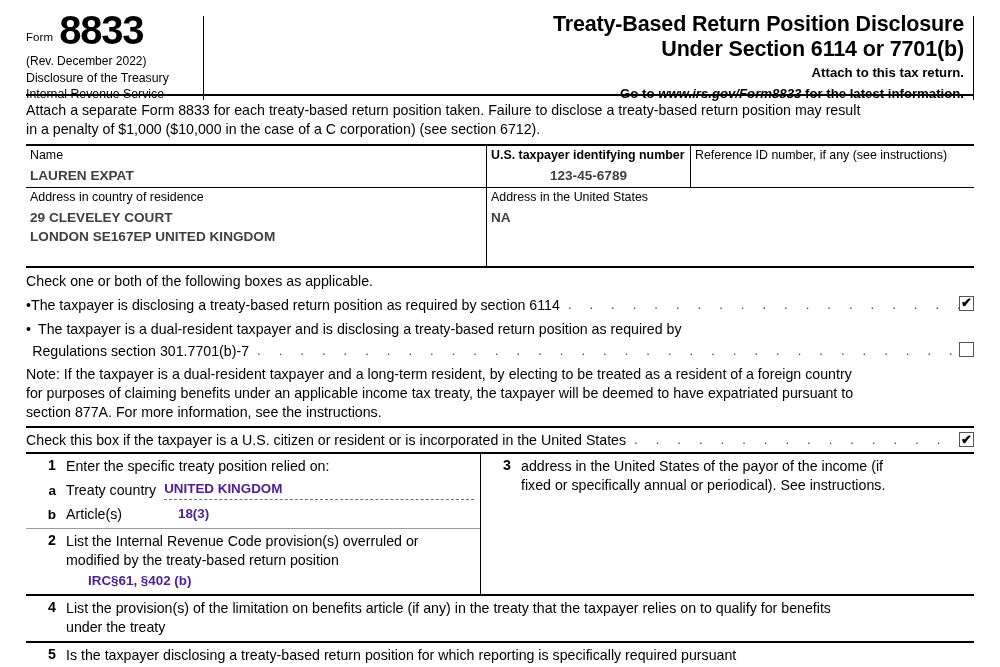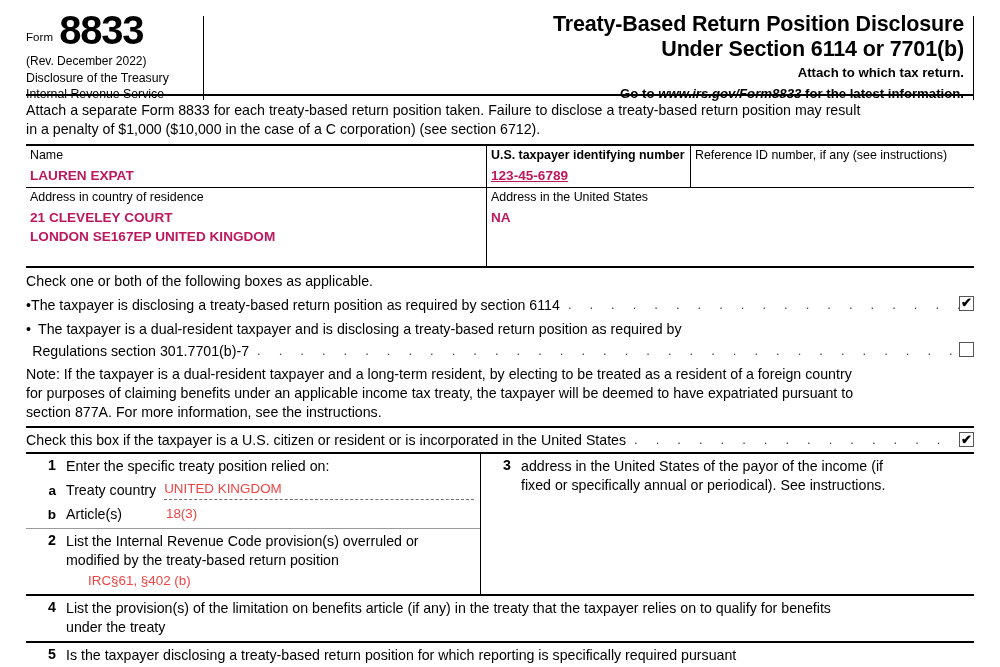--- a/index.html
+++ b/index.html
@@ -129,28 +129,28 @@
   .tbl td:last-child { border-right: 0; }
   .tbl tr.row-name td { height: 34px; }
   .tbl tr.row-addr td { height: 74px; }
   .cap {
     font-size: 12.4px;
     line-height: 1.2;
     display: block;
   }
   .cap.b { font-weight: 700; }
   .val {
-    color: #be185d;
+    color: #404040;
     font-size: 13.6px;
     font-weight: 600;
     display: block;
     line-height: 1.42;
     margin-top: 3px;
   }
-  .ctr { text-align: left; text-decoration: underline; }
+  .ctr { text-align: center; }
 
   
   .sec { font-size: 14.2px; line-height: 1.33; }
   .lead-row {
     display: flex;
     align-items: flex-start;
     gap: 0;
   }
   .lead-txt { white-space: nowrap; }
   .leader {
@@ -226,23 +226,23 @@
     display: flex;
     box-sizing: border-box;
     padding-left: 8px;
   }
   .just { text-align: justify; text-align-last: left; }
   .dashline {
     border-bottom: 1.2px dashed #6f6f6f;
     padding-bottom: 1px;
   }
   .inlineval {
-    color: #ef4444;
+    color: #4c1d95;
     font-size: 13.4px;
-    font-weight: 400;
+    font-weight: 700;
   }
   .ind { padding-left: 36px; }
   .clip { overflow: hidden; }
 </style>
 </head>
 <body>
 
 <div class="page">
 
   <div class="hdr">
@@ -253,21 +253,21 @@
         <span class="formnum">8833</span>
       </div>
       <div class="rev">(Rev. December 2022)</div>
       <div class="dept">Disclosure of the Treasury</div>
       <div class="dept">Internal Revenue Service</div>
     </div>
 
     <div class="hdr-mid">
       <div class="title1">Treaty-Based Return Position Disclosure</div>
       <div class="title1">Under Section 6114 or 7701(b)</div>
-      <div class="title-sub">Attach to which tax return.</div>
+      <div class="title-sub">Attach to this tax return.</div>
       <div class="title-sub">
         <span>Go to </span><em>www.irs.gov/Form8833</em><span> for the latest information.</span>
       </div>
     </div>
 
   </div>
 
   <div class="rule-thick"></div>
 
   <div class="intro">
@@ -296,21 +296,21 @@
   </tbody>
     </table>
 
   <div class="rule-thin"></div>
 
   <table class="tbl">
     <tbody>
         <tr class="row-addr">
       <td style="width:452px">
         <span class="cap">Address in country of residence</span>
-        <span class="val">21 CLEVELEY COURT</span>
+        <span class="val">29 CLEVELEY COURT</span>
         <span class="val" style="margin-top:0">LONDON SE167EP UNITED KINGDOM</span>
       </td>
       <td>
         <span class="cap">Address in the United States</span>
         <span class="val">NA</span>
       </td>
     </tr>
   </tbody>
     </table>
 
@@ -369,21 +369,21 @@
         <div class="lrow">
           <div class="lnum sub">a</div>
           <div class="lbody" style="padding-top:0;display:flex;gap:8px;align-items:flex-end">
             <span>Treaty country</span>
             <span class="dashline inlineval" style="flex:1 1 auto">UNITED KINGDOM</span>
           </div>
         </div>
 
         <div class="lrow">
           <div class="lnum sub">b</div>
-          <div class="lbody" style="padding-top:1px;display:flex;gap:8px">
+          <div class="lbody" style="padding-top:1px;display:flex;gap:20px">
             <span>Article(s)</span>
             <span class="inlineval ind">18(3)</span>
           </div>
         </div>
 
         <div class="rule-grey" style="margin-right:0"></div>
 
         <div class="lrow">
           <div class="lnum">2</div>
           <div class="lbody">

